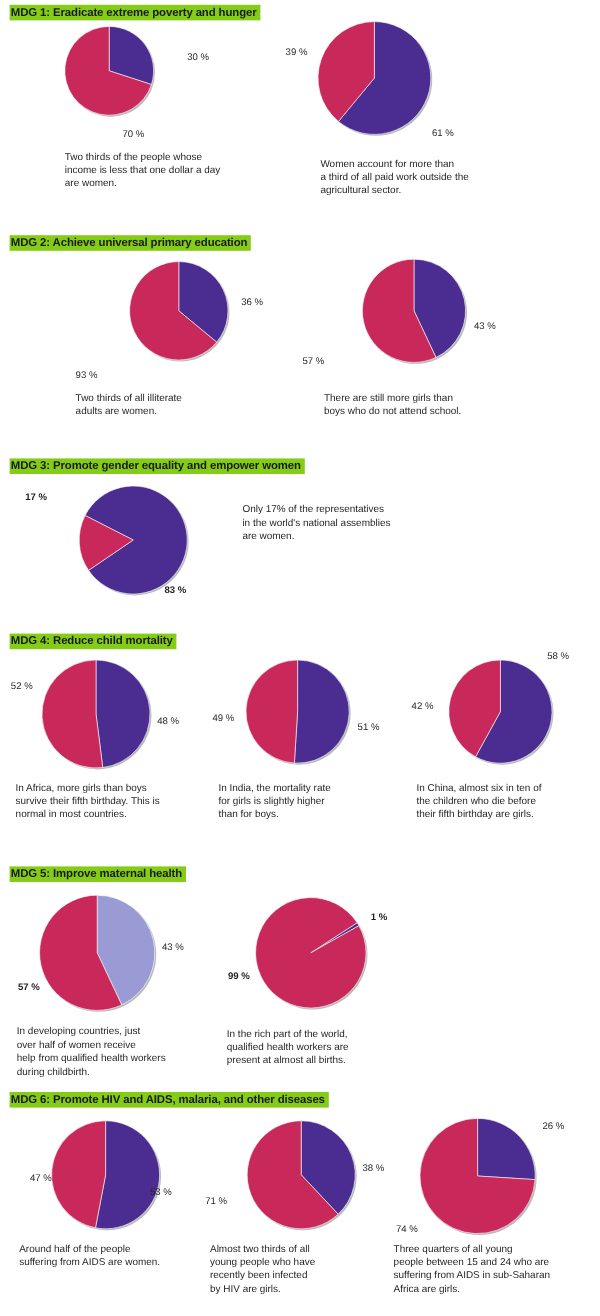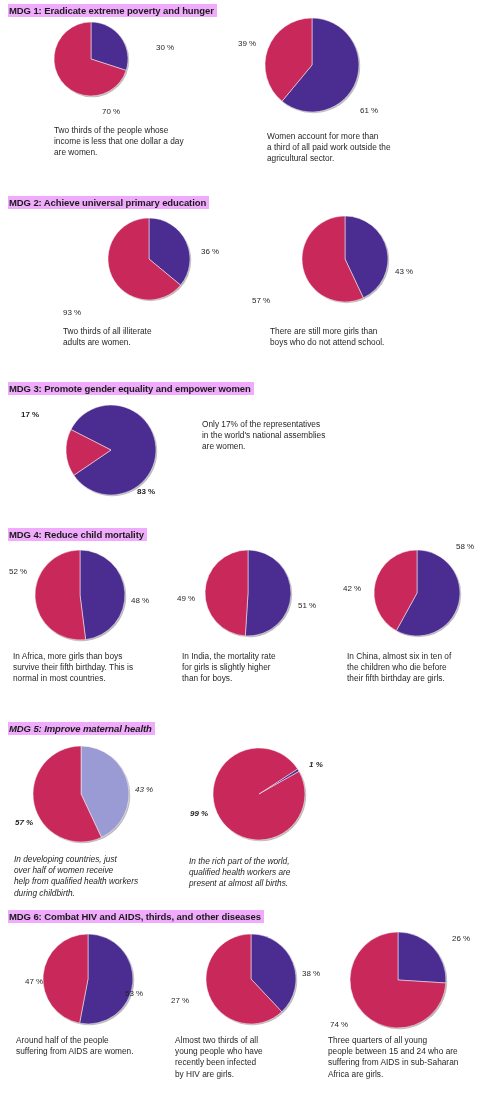--- a/index.html
+++ b/index.html
@@ -9,21 +9,21 @@
     color:#231f20;overflow:hidden;position:relative;
   }
   .page{position:relative;width:500px;height:1097px;}
 
   .section{position:absolute;left:0;width:500px;}
 
   .sec-head{
     position:absolute;left:8px;top:0;
     font-size:9.5px;font-weight:bold;color:#1a1a1a;
     letter-spacing:-0.1px;white-space:nowrap;
-    background:#f0abfc;padding:1px 3px 1px 1px;
+    background:#84cc16;padding:1px 3px 1px 1px;
   }
 
   .chartblock{position:absolute;}
 
   .pie-wrap{position:absolute;}
   .pie-wrap svg{display:block;overflow:visible;}
 
   .plabel{
     position:absolute;font-size:8px;color:#231f20;
     white-space:nowrap;line-height:10px;
@@ -167,21 +167,21 @@
           </svg>
         </div>
       <div class="plabel" style="left:84px;top:-6px;">58 %</div>
       <div class="plabel" style="left:-29px;top:36px;">42 %</div>
       <div class="caption" style="left:-25px;top:103px;width:175px;">In China, almost six in ten of
 the children who die before
 their fifth birthday are girls.</div>
     </div>
   </div>
 
-  <div class="section" style="top:722px;height:170px;font-style:italic;">
+  <div class="section" style="top:722px;height:170px;">
     <div class="sec-head">MDG 5: Improve maternal health</div>
 
     <div class="chartblock" style="left:31px;top:22px;">
       <div class="pie-wrap" style="left:0;top:0;">
           <svg width="100" height="100" viewBox="0 0 100 100">
             <circle cx="51.2" cy="51.2" r="48" fill="#b9b9b9"></circle>
             <path d="M 50 50 L 50 2 A 48 48 0 0 1 70.43740599512347 93.43169851836893 Z" fill="#9a9ad4" stroke="#ffffff" stroke-width="0.5"></path>
             <path d="M 50 50 L 70.43740599512347 93.43169851836893 A 48 48 0 1 1 49.99999999999999 2 Z" fill="#c8285a" stroke="#ffffff" stroke-width="0.5"></path>
           </svg>
         </div>
@@ -203,21 +203,21 @@
         </div>
       <div class="plabel bold" style="left:98px;top:14px;">1 %</div>
       <div class="plabel bold" style="left:-21px;top:63px;">99 %</div>
       <div class="caption" style="left:-22px;top:110px;width:175px;">In the rich part of the world,
 qualified health workers are
 present at almost all births.</div>
     </div>
   </div>
 
   <div class="section" style="top:910px;height:180px;">
-    <div class="sec-head">MDG 6: Combat HIV and AIDS, thirds, and other diseases</div>
+    <div class="sec-head">MDG 6: Promote HIV and AIDS, malaria, and other diseases</div>
 
     <div class="chartblock" style="left:41px;top:22px;">
       <div class="pie-wrap" style="left:0;top:0;">
           <svg width="94" height="94" viewBox="0 0 94 94">
             <circle cx="48.2" cy="48.2" r="45" fill="#b9b9b9"></circle>
             <path d="M 47 47 L 47 2 A 45 45 0 1 1 38.56784084364239 91.202926282791 Z" fill="#4b2d91" stroke="#ffffff" stroke-width="0.5"></path>
             <path d="M 47 47 L 38.56784084364239 91.202926282791 A 45 45 0 0 1 46.99999999999999 2 Z" fill="#c8285a" stroke="#ffffff" stroke-width="0.5"></path>
           </svg>
         </div>
       <div class="plabel" style="left:84px;top:57px;">53 %</div>
@@ -228,21 +228,21 @@
 
     <div class="chartblock" style="left:204px;top:22px;">
       <div class="pie-wrap" style="left:0;top:0;">
           <svg width="94" height="94" viewBox="0 0 94 94">
             <circle cx="48.2" cy="48.2" r="45" fill="#b9b9b9"></circle>
             <path d="M 47 47 L 47 2 A 45 45 0 0 1 77.80461976679099 79.80358823396352 Z" fill="#4b2d91" stroke="#ffffff" stroke-width="0.5"></path>
             <path d="M 47 47 L 77.80461976679099 79.80358823396352 A 45 45 0 1 1 46.99999999999999 2 Z" fill="#c8285a" stroke="#ffffff" stroke-width="0.5"></path>
           </svg>
         </div>
       <div class="plabel" style="left:98px;top:37px;">38 %</div>
-      <div class="plabel" style="left:-33px;top:64px;">27 %</div>
+      <div class="plabel" style="left:-33px;top:64px;">71 %</div>
       <div class="caption" style="left:-29px;top:103px;width:160px;">Almost two thirds of all
 young people who have
 recently been infected
 by HIV are girls.</div>
     </div>
 
     <div class="chartblock" style="left:348px;top:20px;">
       <div class="pie-wrap" style="left:0;top:0;">
           <svg width="100" height="100" viewBox="0 0 100 100">
             <circle cx="51.2" cy="51.2" r="48" fill="#b9b9b9"></circle>

